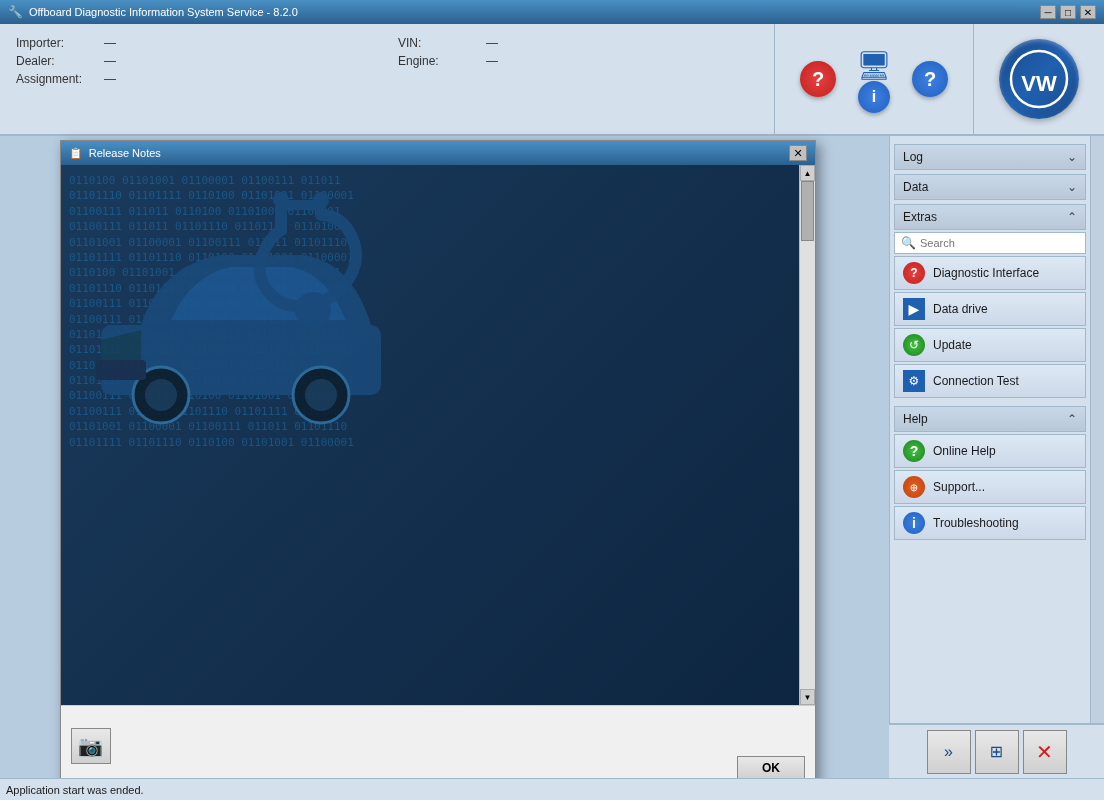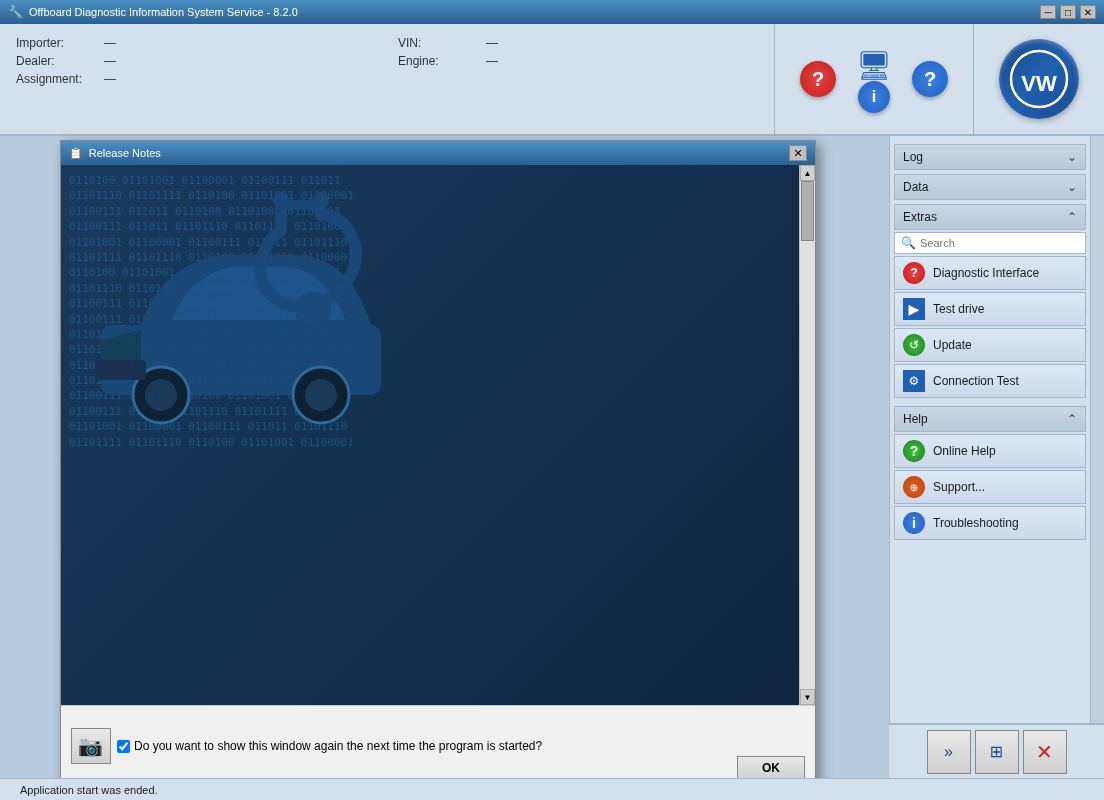--- a/index.html
+++ b/index.html
@@ -310,21 +310,21 @@
       font-size: 20px;
     }
 
     
     .status-bar {
       height: 22px;
       background: #d4e0ec;
       border-top: 1px solid #a0b8cc;
       display: flex;
       align-items: center;
-      padding: 0 20px;
+      padding: 0 6px;
       font-size: 11px;
       color: #1a1a1a;
       position: absolute;
       bottom: 0;
       left: 0;
       right: 0;
     }
 
     
     .icon-question-red {
@@ -574,24 +574,20 @@
           <div class="scrollbar-track">
             <div class="scrollbar-thumb"></div>
           </div>
           <div class="scrollbar-btn">▼</div>
         </div>
       </div>
 
       <div class="modal-footer">
         <div class="modal-footer-left">
           <div class="modal-screenshot-btn">📷</div>
-          <label class="checkbox-label">
-            <input type="checkbox" checked="" style="">
-            <span>Do you want to show this window again the next time the program is started?</span>
-          </label>
         </div>
         <button class="modal-ok-btn">OK</button>
       </div>
     </div>
   </div>
 
   <div class="right-sidebar">
     <div class="sidebar-content">
 
       <div class="sidebar-section-header">
@@ -613,21 +609,21 @@
         <span class="search-icon-small">🔍</span>
         <input type="text" placeholder="Search" style="">
       </div>
 
       <div class="sidebar-item">
         <div class="icon-diag">?</div>
         <span class="sidebar-item-text">Diagnostic Interface</span>
       </div>
       <div class="sidebar-item">
         <div class="icon-testdrive">▶</div>
-        <span class="sidebar-item-text">Test drive</span>
+        <span class="sidebar-item-text">Data drive</span>
       </div>
       <div class="sidebar-item">
         <div class="icon-update">↺</div>
         <span class="sidebar-item-text">Update</span>
       </div>
       <div class="sidebar-item">
         <div class="icon-connection">⚙</div>
         <span class="sidebar-item-text">Connection Test</span>
       </div>
 

